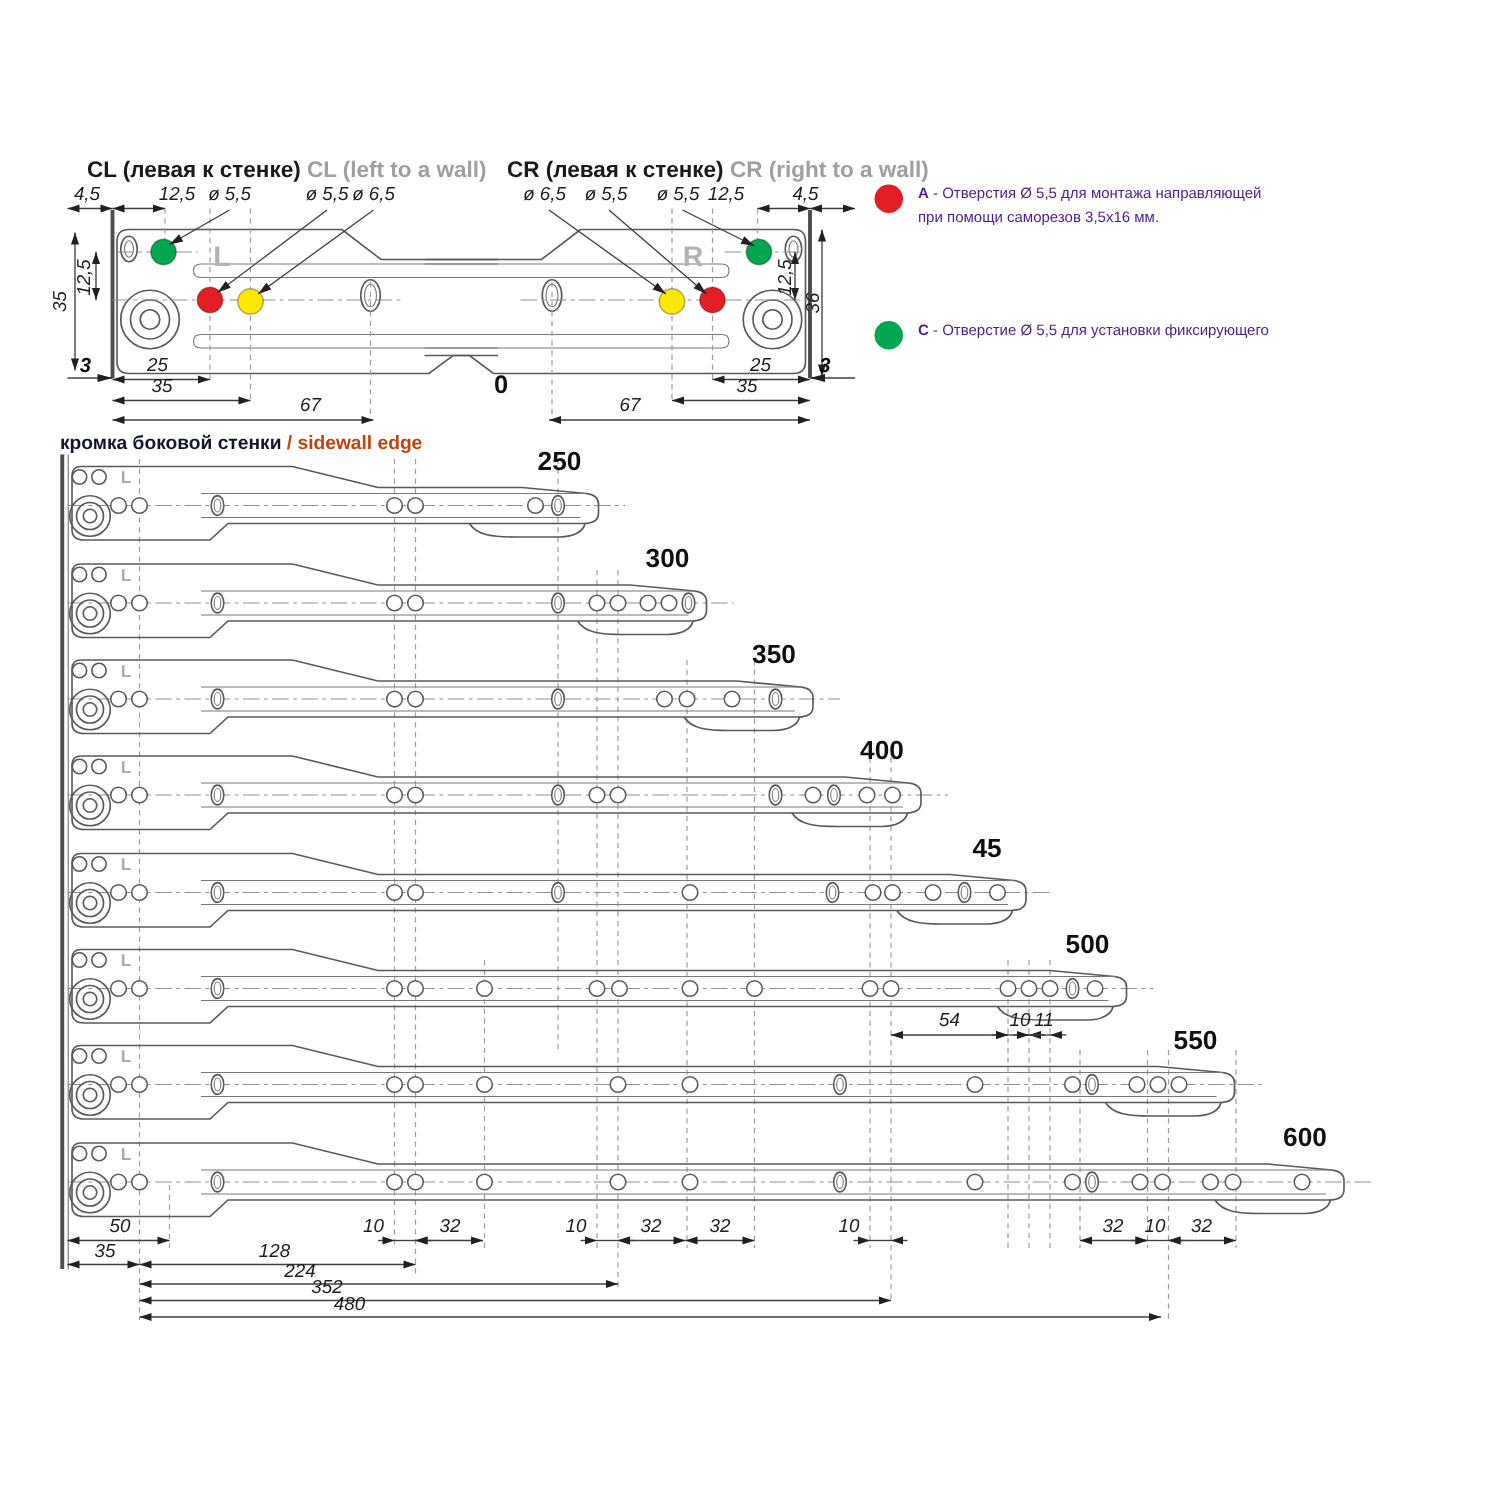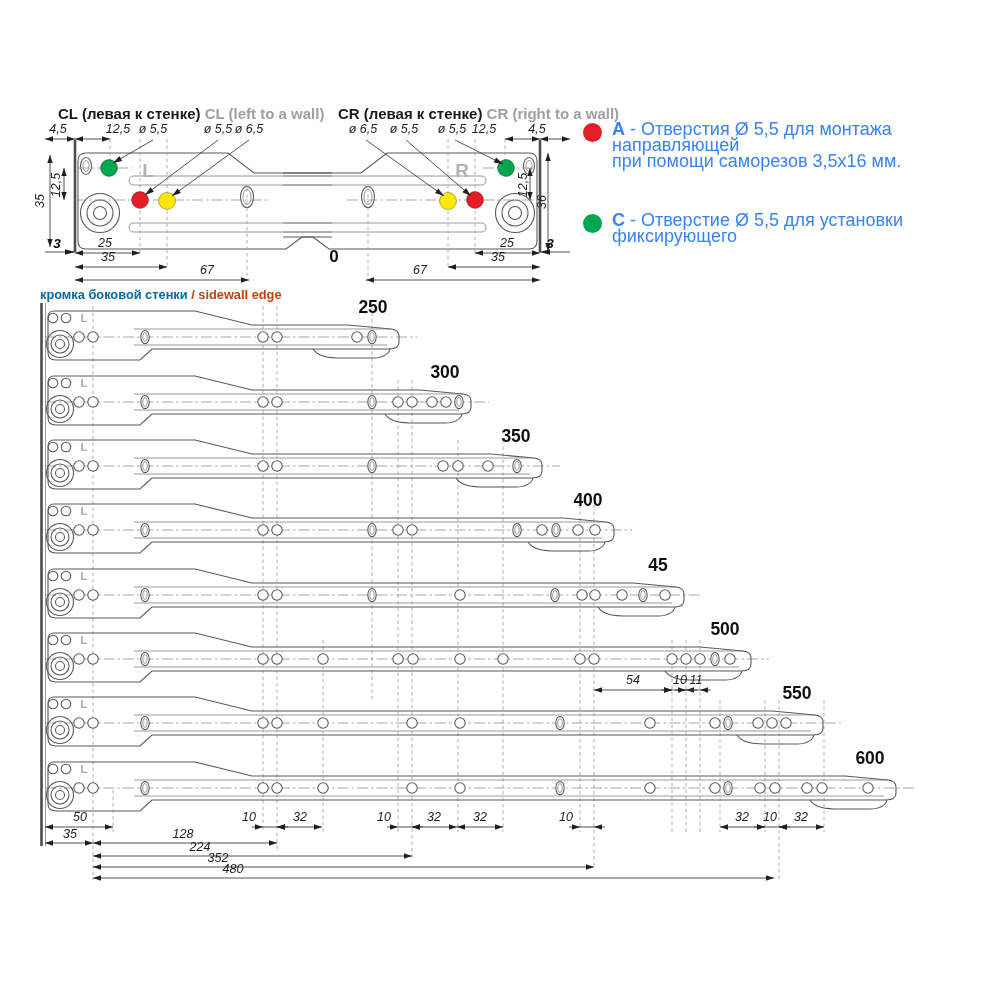--- a/index.html
+++ b/index.html
@@ -2,25 +2,25 @@
 <html><head>
 <meta charset="utf-8">
 <style>
   html,body{margin:0;padding:0;background:#fff;}
   .stage{position:relative;width:1000px;height:1000px;background:#fff;overflow:hidden;
          font-family:"Liberation Sans",sans-serif;}
   #drawing{position:absolute;left:0;top:0;}
   .hdr{position:absolute;font-size:15px;font-weight:bold;white-space:nowrap;color:#1a1a1a;}
   .hdr .g{color:#9d9fa2;}
   .sidewall{position:absolute;left:40px;top:287px;font-size:12.8px;white-space:nowrap;}
-  .sidewall .b{font-weight:bold;color:#0369a1;}
+  .sidewall .b{font-weight:bold;color:#0f172a;}
   .sidewall .g2{color:#c2410c;font-weight:bold;}
   .leg{position:absolute;left:583px;display:flex;gap:10px;width:400px;}
   .dot{width:19px;height:19px;border-radius:50%;flex:0 0 auto;margin-top:1px;background:#ccc;}
-  .legtxt{font-size:18px;line-height:15.8px;color:#3b82f6;}
+  .legtxt{font-size:10px;line-height:15.8px;color:#4c1d95;}
   .legtxt b{font-weight:bold;}
   
   .ln{stroke:#58595b;stroke-width:1.1;fill:none;}
   .thin{stroke:#77787b;stroke-width:.75;fill:none;}
   .wall{stroke:#4d4d4f;stroke-width:2.6;fill:none;}
   .dash{stroke:#9b9da0;stroke-width:.8;stroke-dasharray:3.5 3;fill:none;}
   .dadot{stroke:#8d8f92;stroke-width:.8;stroke-dasharray:11 3 2.5 3;fill:none;}
   .dim{stroke:#404041;stroke-width:.9;fill:none;}
   .arr{fill:#231f20;stroke:none;}
   .dimtxt{font:italic 12.5px "Liberation Sans",sans-serif;fill:#1d1d1f;}

